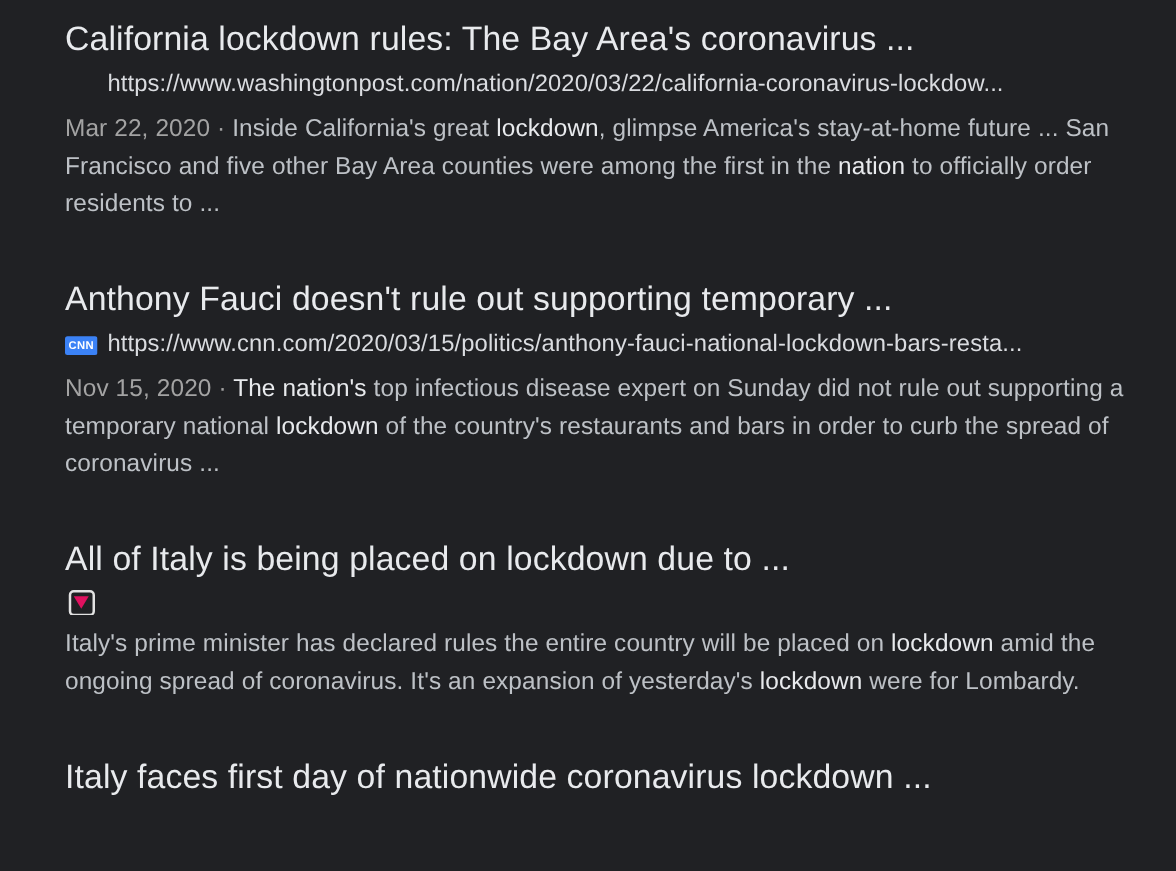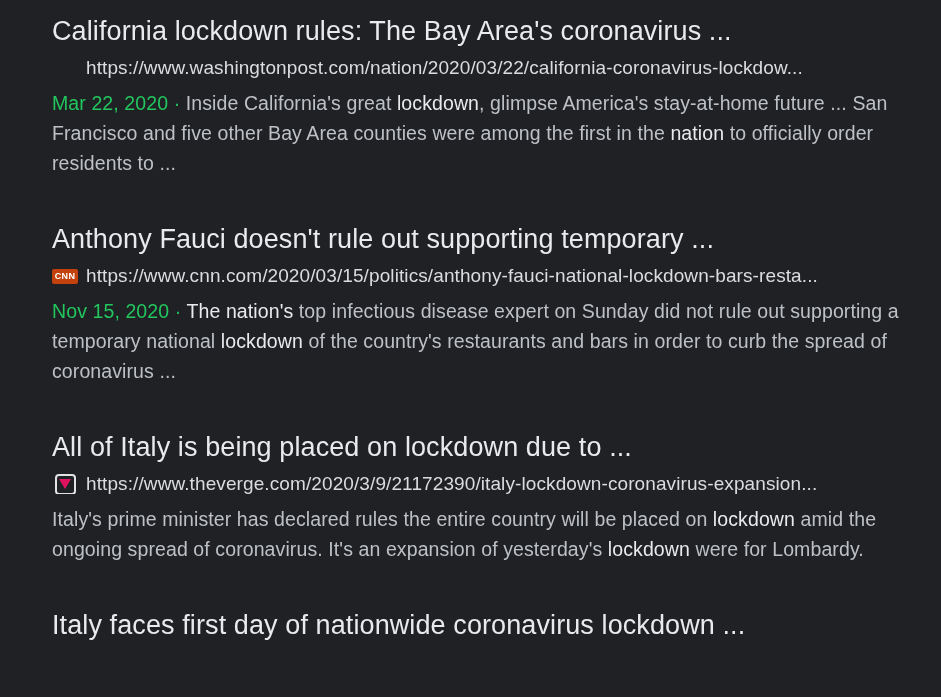--- a/index.html
+++ b/index.html
@@ -49,21 +49,21 @@
     flex: 0 0 auto;
     display: inline-flex;
     align-items: center;
     justify-content: center;
     overflow: hidden;
   }
   .favicon.blank { width: 26px; }
   .fav-cnn {
     width: 26px;
     height: 15px;
-    background: #c2410c;
+    background: #3b82f6;
     border-radius: 2px;
     color: #ffffff;
     font-size: 9px;
     font-weight: 700;
     letter-spacing: 0.3px;
     display: flex;
     align-items: center;
     justify-content: center;
     line-height: 1;
   }
@@ -95,21 +95,21 @@
     cursor: pointer;
   }
   .result-snippet {
     color: #bdc1c6;
     font-size: 19.5px;
     line-height: 30px;
     letter-spacing: 0.1px;
     max-width: 868px;
   }
   .snippet-date {
-    color: #22c55e;
+    color: #a3a3a3;
   }
   b { color: #e8eaed; font-weight: 400; }
   .result.partial .result-title {
     margin-bottom: 0;
   }
 </style>
 </head>
 <body>
 
 <div id="results">
@@ -132,20 +132,19 @@
       <div class="result-snippet"><span class="snippet-date">Nov 15, 2020</span><span class="snippet-date"> ·</span><span> </span><b>The nation's</b><span> top infectious disease expert on Sunday did not rule out supporting a temporary national </span><b>lockdown</b><span> of the country's restaurants and bars in order to curb the spread of coronavirus ...</span></div>
     </div>
     <div class="result">
       <div class="result-title">All of Italy is being placed on lockdown due to ...</div>
       <div class="result-urlrow">
         <span class="favicon">
           <span class="fav-verge">
             <span class="tri"></span>
           </span>
         </span>
-        <span class="result-url">https://www.theverge.com/2020/3/9/21172390/italy-lockdown-coronavirus-expansion...</span>
       </div>
       <div class="result-snippet"><span>Italy's prime minister has declared rules the entire country will be placed on </span><b>lockdown</b><span> amid the ongoing spread of coronavirus. It's an expansion of yesterday's </span><b>lockdown</b><span> were for Lombardy.</span></div>
     </div>
     <div class="result partial">
       <div class="result-title">Italy faces first day of nationwide coronavirus lockdown ...</div>
     </div>
   </div>
 
 </body></html>

